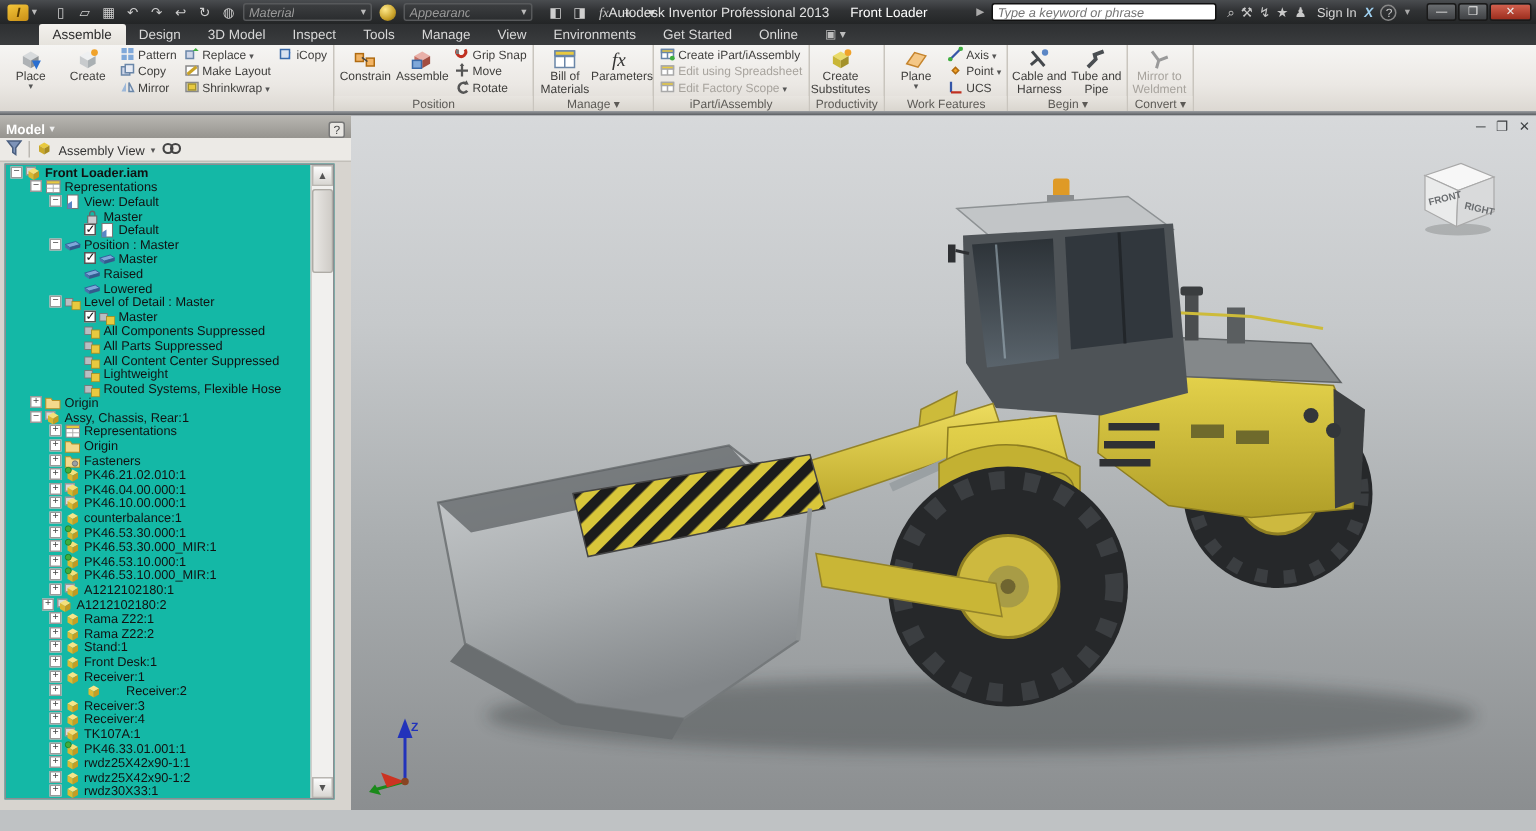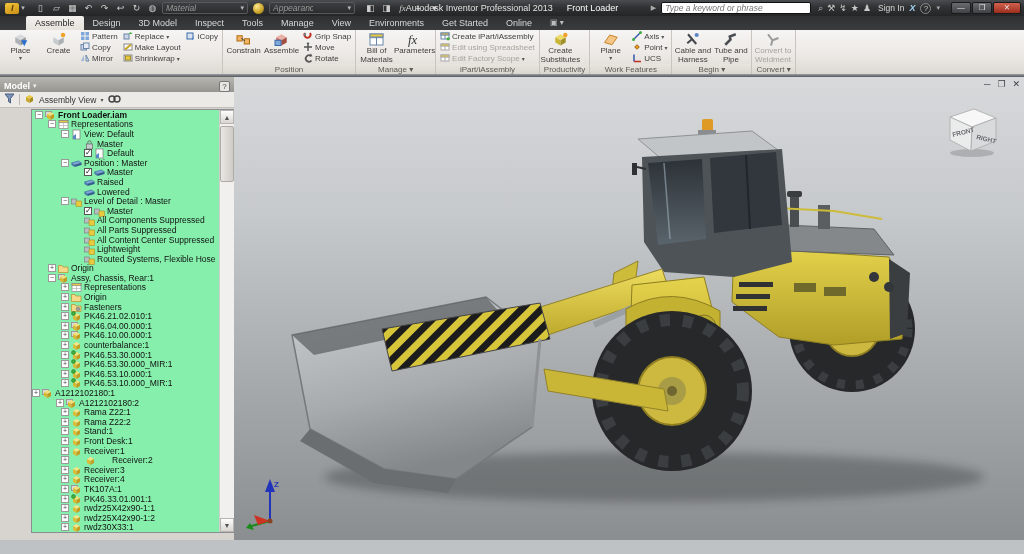--- a/index.html
+++ b/index.html
@@ -73,22 +73,22 @@
     background:linear-gradient(180deg,#b8b6b1,#8f8d88); display:flex; align-items:center; padding:0 4px; }
   #browser-header .bh-title { color:#fff; font-size:9px; font-weight:bold; }
   #browser-header .bh-da { color:#eee; font-size:7px; margin-left:3px; }
   #browser-header .bh-help { margin-left:auto; width:11px; height:11px; border:1px solid #777; border-radius:2px;
     background:#e9e7e3; color:#444; font-size:8px; line-height:10px; text-align:center; }
   #browser-tools { position:absolute; left:0; top:15px; width:234px; height:16px; background:#eceae6;
     display:flex; align-items:center; gap:4px; padding:0 4px; border-bottom:1px solid #c2bfb9; }
   #browser-tools .sep { width:1px; height:11px; background:#bbb8b2; }
   #bt-view-label { font-size:8.5px; color:#333; }
   #browser-tools .da { font-size:6px; color:#555; }
-  #tree-frame { position:absolute; left:3px; top:32px; width:204px; height:424px; background:#86efac;
-    border:1px solid #8a8d91; overflow:hidden;margin-left:28px; }
+  #tree-frame { position:absolute; left:3px; top:32px; width:220px; height:424px; background:#14b8a6;
+    border:1px solid #8a8d91; overflow:hidden; }
   #tree { position:absolute; left:0; top:0; right:15px; bottom:0; overflow:hidden; }
   .trow { height:9.6px; display:flex; align-items:center; white-space:nowrap; }
   .trow .exp { width:8px; height:8px; border:1px solid #9a9a9a; background:#fff; font-size:7px; line-height:6px;
     text-align:center; color:#444; margin-right:2px; flex:none; }
   .trow .exp.none { border:none; background:transparent; }
   .trow .chk { width:8px; height:8px; border:1px solid #555; background:#fff; margin-right:2px; flex:none;
     position:relative; }
   .trow .chk::after { content:"✓"; position:absolute; left:0; top:-2px; font-size:8px; color:#111; }
   .trow .ti { width:11px; height:10px; margin-right:2px; flex:none; }
   .trow .tl { font-size:8.5px; color:#111; }
@@ -463,21 +463,21 @@
         <div class="panel-label">Begin ▾</div>
       </div>
       <div class="panel">
         <div class="panel-body">
           <div class="bigbtn disabled">
             <span class="ic">
               <svg width="15" height="15" viewBox="0 0 15 15">
                 <path d="M3,2.25 L7.5,8.25 L13.5,6 M7.5,8.25 L6,13.5" fill="none" stroke="#9a9a9a" stroke-width="2"></path>
               </svg>
             </span>
-            <span class="bl">Convert to Weldment</span>
+            <span class="bl">Mirror to Weldment</span>
           </div>
         </div>
         <div class="panel-label">Convert ▾</div>
       </div>
     </div>
   <div id="ribbon-strip"></div>
 
   <div id="browser">
     <div id="browser-header">
       <span class="bh-title">Model</span>
@@ -757,21 +757,21 @@
           <div class="trow" style="padding-left: 29px;">
             <span class="exp">+</span>
             <span class="ti"><svg width="11" height="11" viewBox="0 0 11 11">
                 <polygon points="2,4 5.5,2 9,4 5.5,6" fill="#f3e07a"></polygon>
                 <polygon points="2,4 5.5,6 5.5,10 2,8" fill="#d9b832"></polygon>
                 <polygon points="5.5,6 9,4 9,8 5.5,10" fill="#c09a22"></polygon>
                 <circle cx="2.5" cy="2.5" r="2" fill="#3fae3f" stroke="#1e7a1e" stroke-width="0.5"></circle>
               </svg></span>
             <span class="tl">PK46.53.10.000_MIR:1</span>
           </div>
-          <div class="trow" style="">
+          <div class="trow" style="padding-left: 29px;">
             <span class="exp">+</span>
             <span class="ti"><svg width="11" height="11" viewBox="0 0 11 11">
                 <rect x="0.5" y="1.5" width="6" height="5" fill="#d9d9d9" stroke="#999"></rect>
                 <polygon points="2,4 5.5,2 9,4 5.5,6" fill="#f3e07a"></polygon>
                 <polygon points="2,4 5.5,6 5.5,10 2,8" fill="#d9b832"></polygon>
                 <polygon points="5.5,6 9,4 9,8 5.5,10" fill="#c09a22"></polygon>
               </svg></span>
             <span class="tl">A1212102180:1</span>
           </div>
           <div class="trow" style="padding-left: 24px;">

